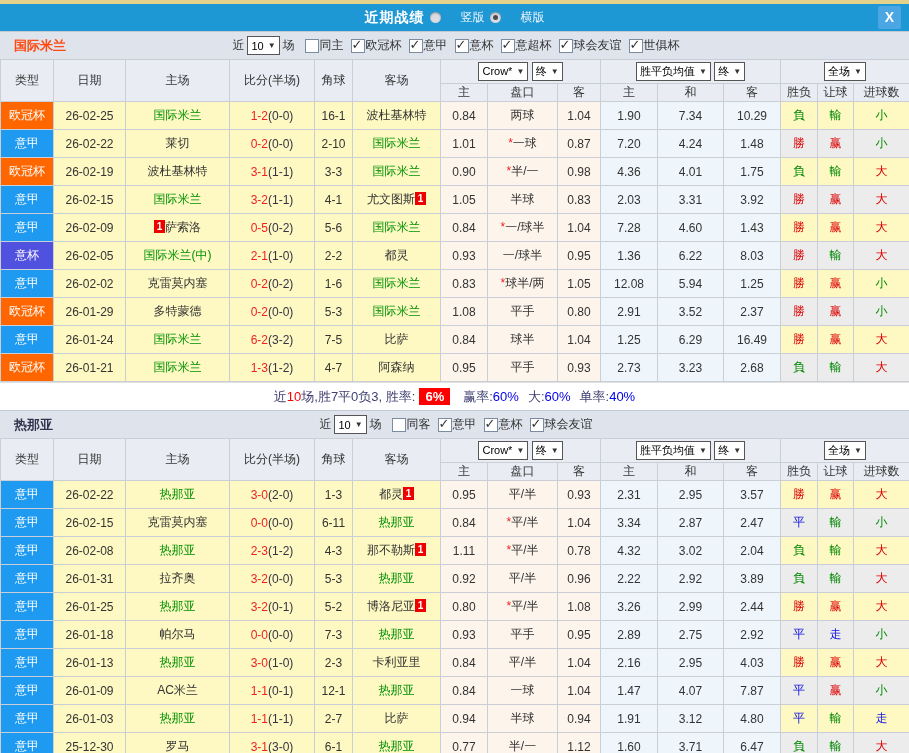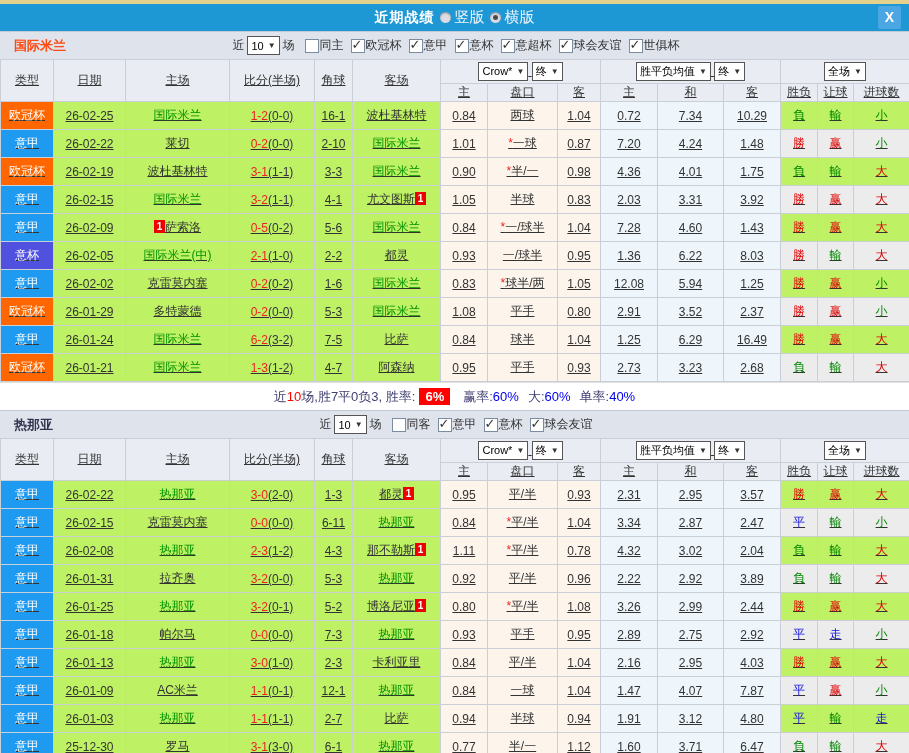--- a/index.html
+++ b/index.html
@@ -2,35 +2,35 @@
 <html><head>
 <meta charset="utf-8">
 <style>
   html,body{margin:0;padding:0;}
   body{font-family:"Liberation Sans","DejaVu Sans",sans-serif;background:#fff;}
   .panel{width:909px;height:753px;background:#dee3ec;overflow:hidden;}
   .top-strip{height:4px;background:#e4d18c;}
   .titlebar{height:27px;background:#1e97d5;display:flex;align-items:center;justify-content:center;position:relative;}
   .tb-center{display:flex;align-items:center;gap:5px;}
   .tb-title{color:#fff;font-weight:bold;font-size:14px;letter-spacing:1px;}
-  .radio-item{display:flex;align-items:center;gap:4px;color:#eaf4fb;font-size:15px;cursor:pointer;}
+  .radio-item{display:flex;align-items:center;gap:20px;color:#eaf4fb;font-size:12px;cursor:pointer;}
   .radio-dot{width:11px;height:11px;border-radius:50%;background:#dcdce2;position:relative;box-shadow:inset 0 1px 2px rgba(0,0,0,.35);}
   .radio-dot.sel::after{content:"";position:absolute;top:3px;left:3px;right:3px;bottom:3px;border-radius:50%;background:#4a4a55;}
   .close-btn{position:absolute;right:8px;top:2px;width:23px;height:23px;background:#4ba7e3;color:#fff;font-weight:bold;text-align:center;line-height:23px;font-size:14px;cursor:pointer;border-radius:2px;}
   .filter-row{height:27px;background:#dee3ec;display:flex;align-items:center;position:relative;border-top:1px solid #c2c8d4;}
   .team-title{position:absolute;left:14px;font-weight:bold;font-size:13px;}
   .team-title.orange{color:#ff4a11;}
   .team-title.dark{color:#33334d;}
   .filter-center{margin:0 auto;display:flex;align-items:center;font-size:12px;color:#333;}
   .filter-center .lbl{margin:0 3px;}
   .sel-box{display:inline-flex;align-items:center;background:#fff;border:1px solid #555;padding:0 3px;height:17px;font-size:11px;gap:4px;cursor:pointer;color:#000;}
   .sel-box .arrow{font-size:8px;color:#333;}
   .cbx{width:12px;height:12px;background:#fff;border:1px solid #7b8ba0;display:inline-block;position:relative;margin-left:7px;margin-right:1px;cursor:pointer;flex:none;}
   .cbx.checked::after{content:"\2713";position:absolute;top:-3px;left:0;font-size:13px;font-weight:bold;color:#333;}
-  table{border-collapse:collapse;table-layout:fixed;width:909px;background:#bef264;font-size:12px;color:#333;text-decoration:underline;}
+  table{border-collapse:collapse;table-layout:fixed;width:909px;background:#fef9c3;font-size:12px;color:#333;}
   th,td{border:1px solid #c9ced7;text-align:center;padding:0;overflow:hidden;white-space:nowrap;}
   thead th{background:#e9edf3;font-weight:normal;font-size:12px;color:#333;}
   tr.group-row th{height:23px;}
   tr.sub-row th{height:17px;}
   tbody td{height:27px;}
   td.c-asian{background:#fdf5ec;}
   td.c-avg{background:#eef6fb;}
   tr.even td.c-res{background:#ececec;}
   td.type{color:#fff;}
   td.type.cup{background:#ff6600;}
@@ -157,21 +157,21 @@
           <tr class="odd">
             <td class="type cup">欧冠杯</td>
             <td>26-02-25</td>
             <td><span class="t-green">国际米兰</span></td>
             <td><span class="s-red">1-2</span><span class="s-half">(0-0)</span></td>
             <td>16-1</td>
             <td><span>波杜基林特</span></td>
             <td class="c-asian">0.84</td>
             <td class="c-asian"><span>两球</span></td>
             <td class="c-asian">1.04</td>
-            <td class="c-avg">0.72</td>
+            <td class="c-avg">1.90</td>
             <td class="c-avg">7.34</td>
             <td class="c-avg">10.29</td>
             <td class="c-res res-green">負</td>
             <td class="c-res res-green">輸</td>
             <td class="c-res res-green">小</td>
           </tr>
           <tr class="even">
             <td class="type serie">意甲</td>
             <td>26-02-22</td>
             <td><span>莱切</span></td>

